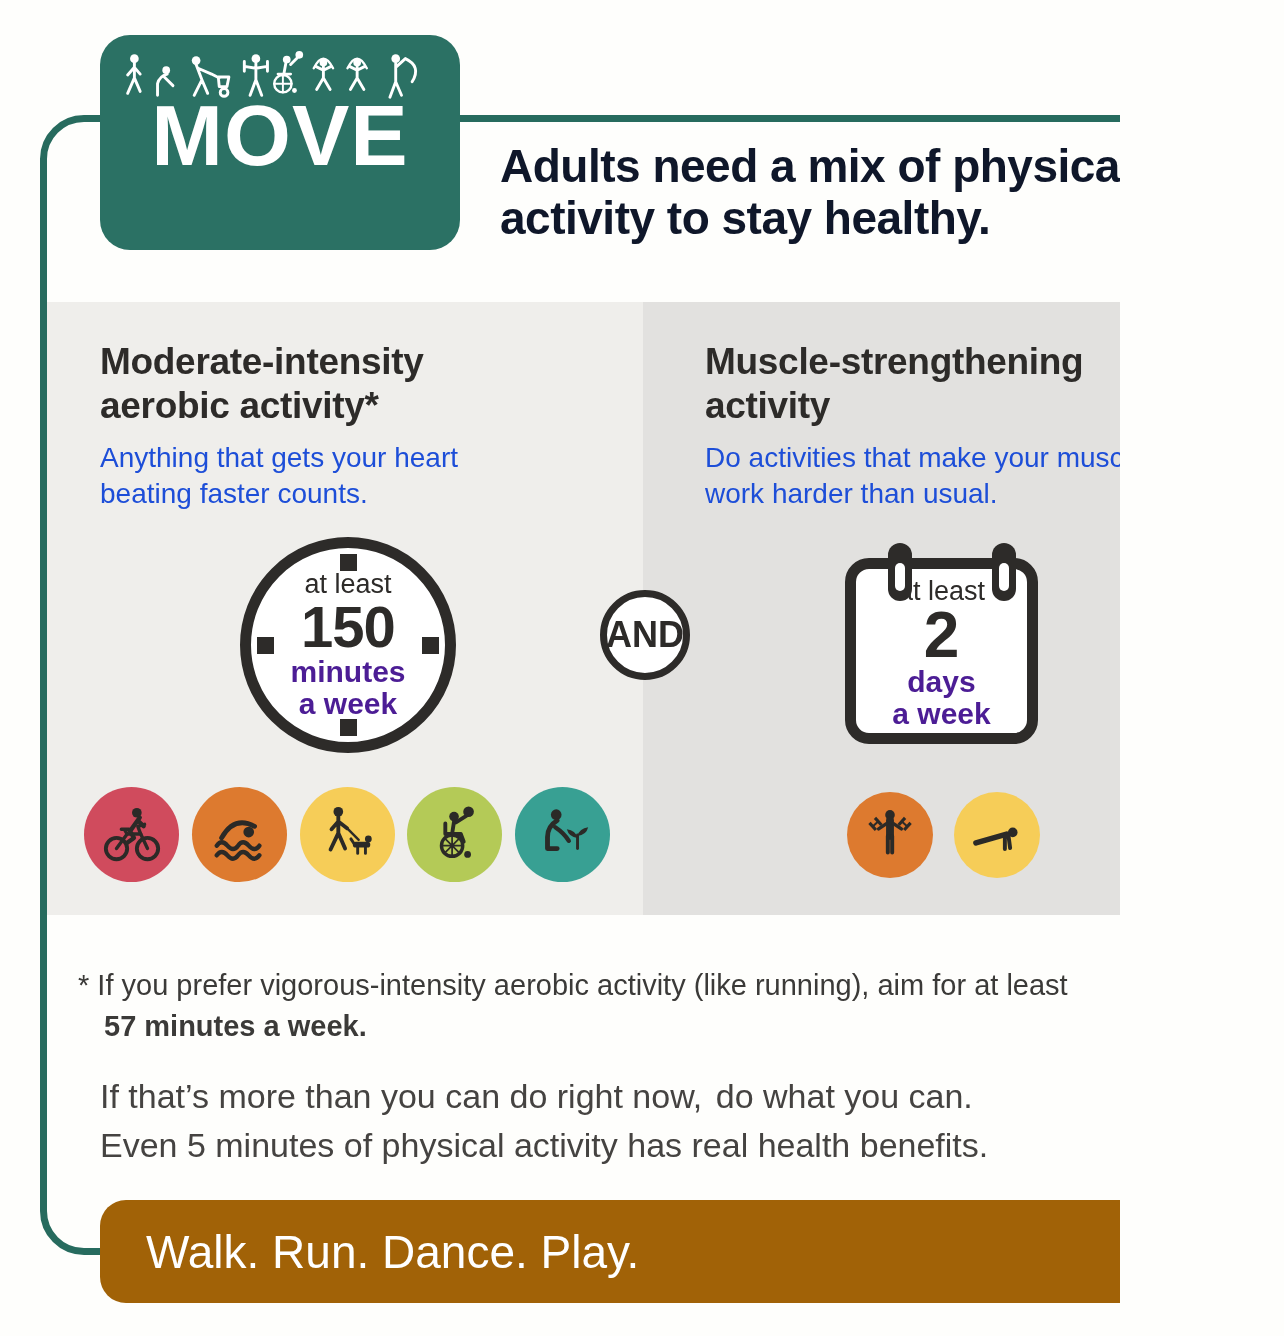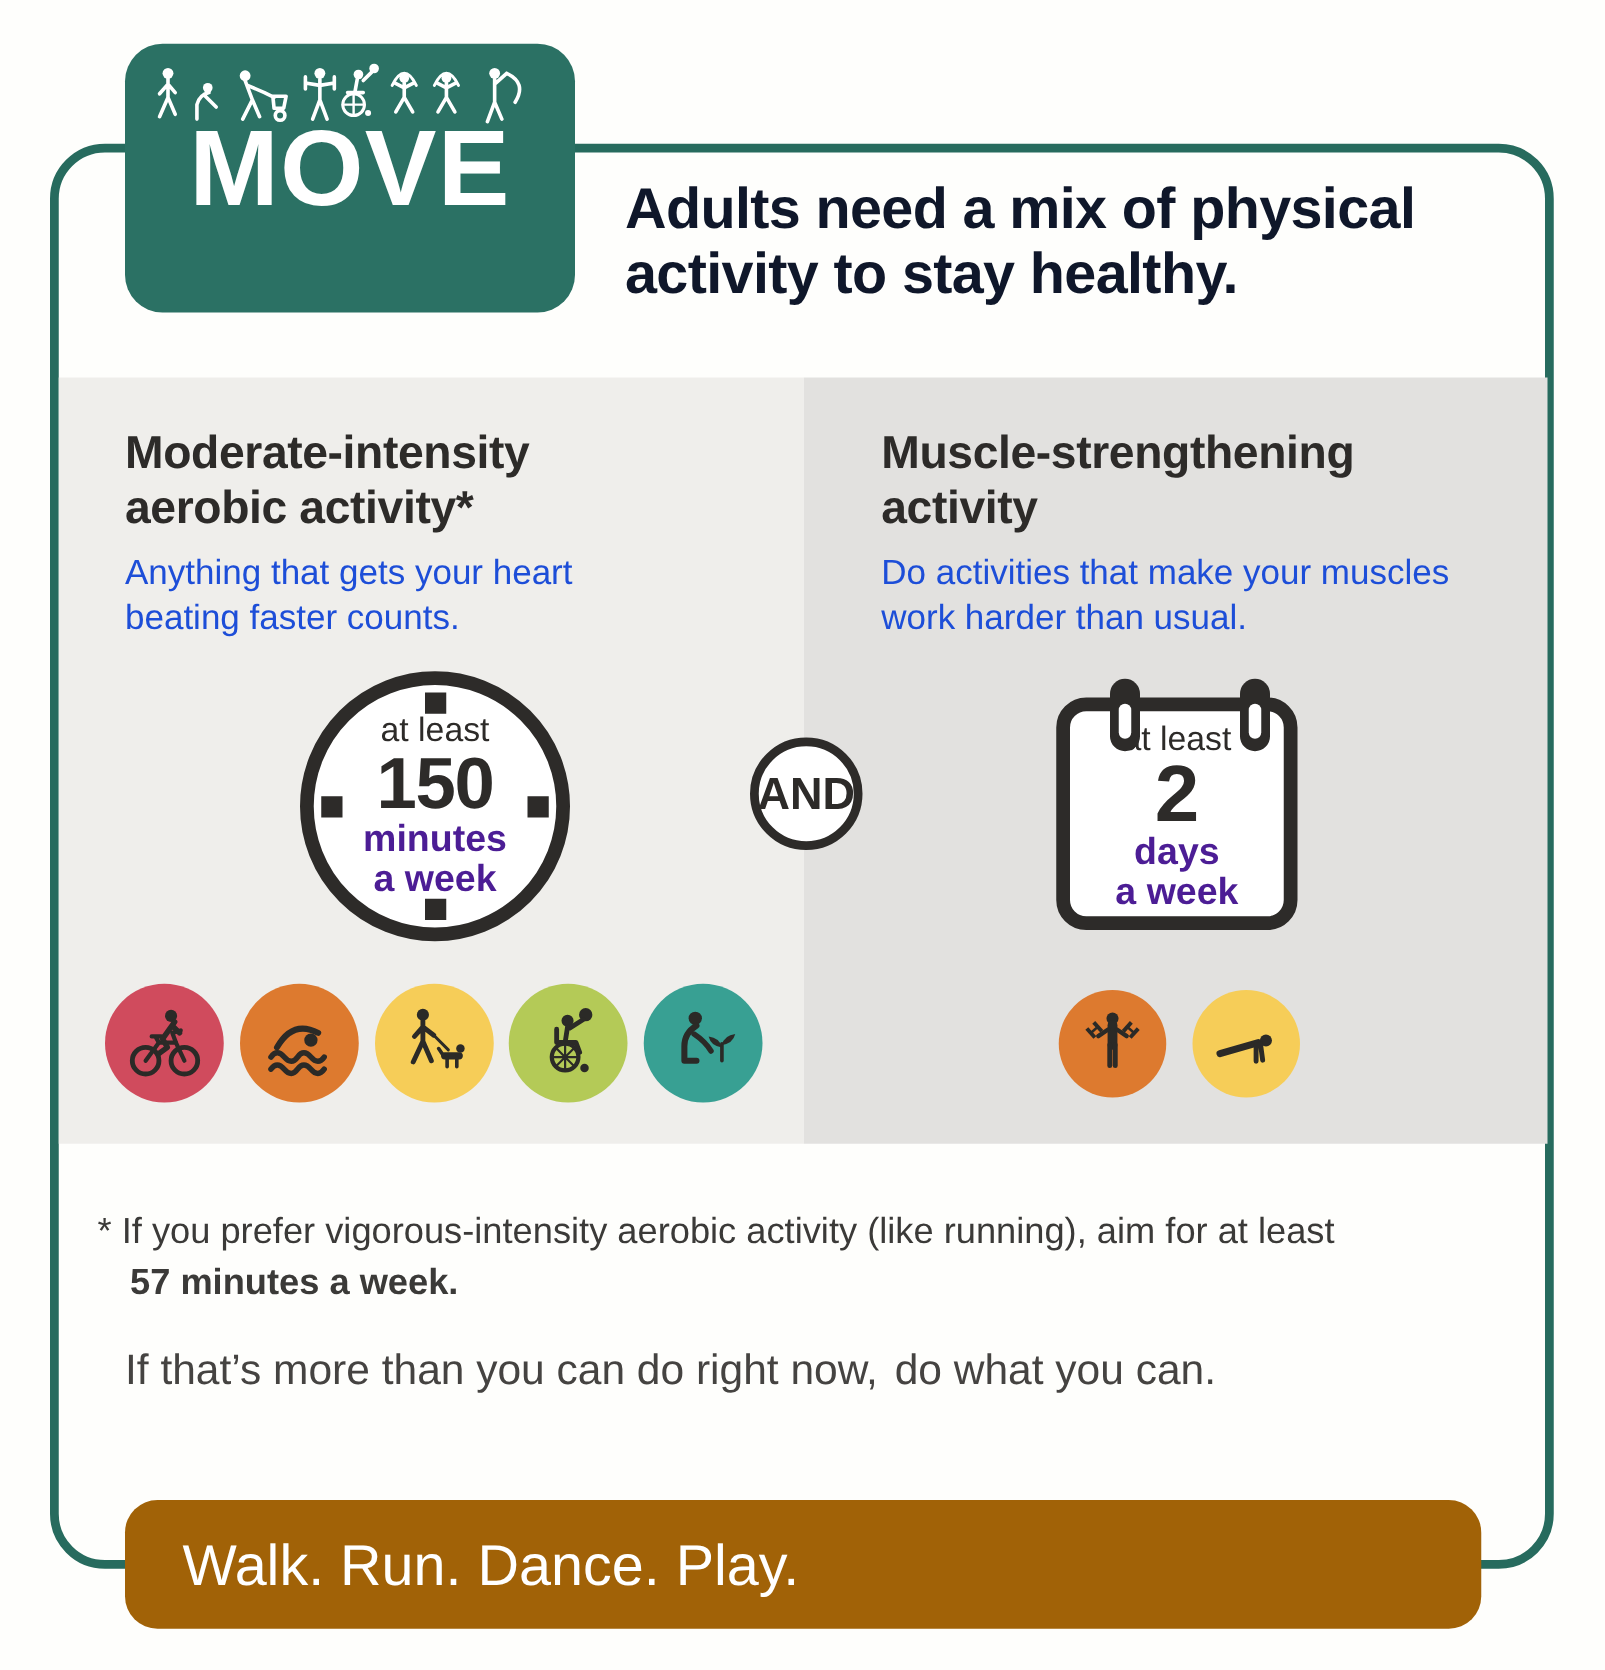--- a/index.html
+++ b/index.html
@@ -1,17 +1,17 @@
 <!DOCTYPE html>
 <html><head>
 <meta charset="utf-8">
 <style>
   html,body{margin:0;padding:0;}
   body{width:1284px;height:1336px;background:#fefefc;font-family:"Liberation Sans",sans-serif;}
-  #poster{position:relative;width:1284px;height:1336px;overflow:hidden;}
+  #poster{position:relative;width:1120px;height:1336px;overflow:hidden;}
 
   
   .frame{position:absolute;left:40px;top:115px;width:1203px;height:1140px;
          border:7px solid #276b5e;border-radius:44px;box-sizing:border-box;background:transparent;}
 
   
   .logo{position:absolute;left:100px;top:35px;width:360px;height:215px;background:#2b7164;
         border-radius:30px;z-index:5;display:flex;flex-direction:column;align-items:center;
         justify-content:flex-start;padding-top:14px;box-sizing:border-box;}
   .logo-people{height:54px;margin-bottom:-8px;}
@@ -246,19 +246,20 @@
     <span>*</span>
     <span>If you prefer vigorous-intensity aerobic activity (like running), aim for at least</span>
     <strong>57 minutes a week.</strong>
   </div>
 
   <div class="message">
     <div>
       <span>If that’s more than you can do right now,</span>
       <strong>do what you can.</strong>
     </div>
+    <div>Even 5 minutes of physical activity has real health benefits.</div>
   </div>
 
   <div class="footer-bar">
     <span>Walk. Run. Dance. Play.</span>
   </div>
 
 </div>
 
 </body></html>

